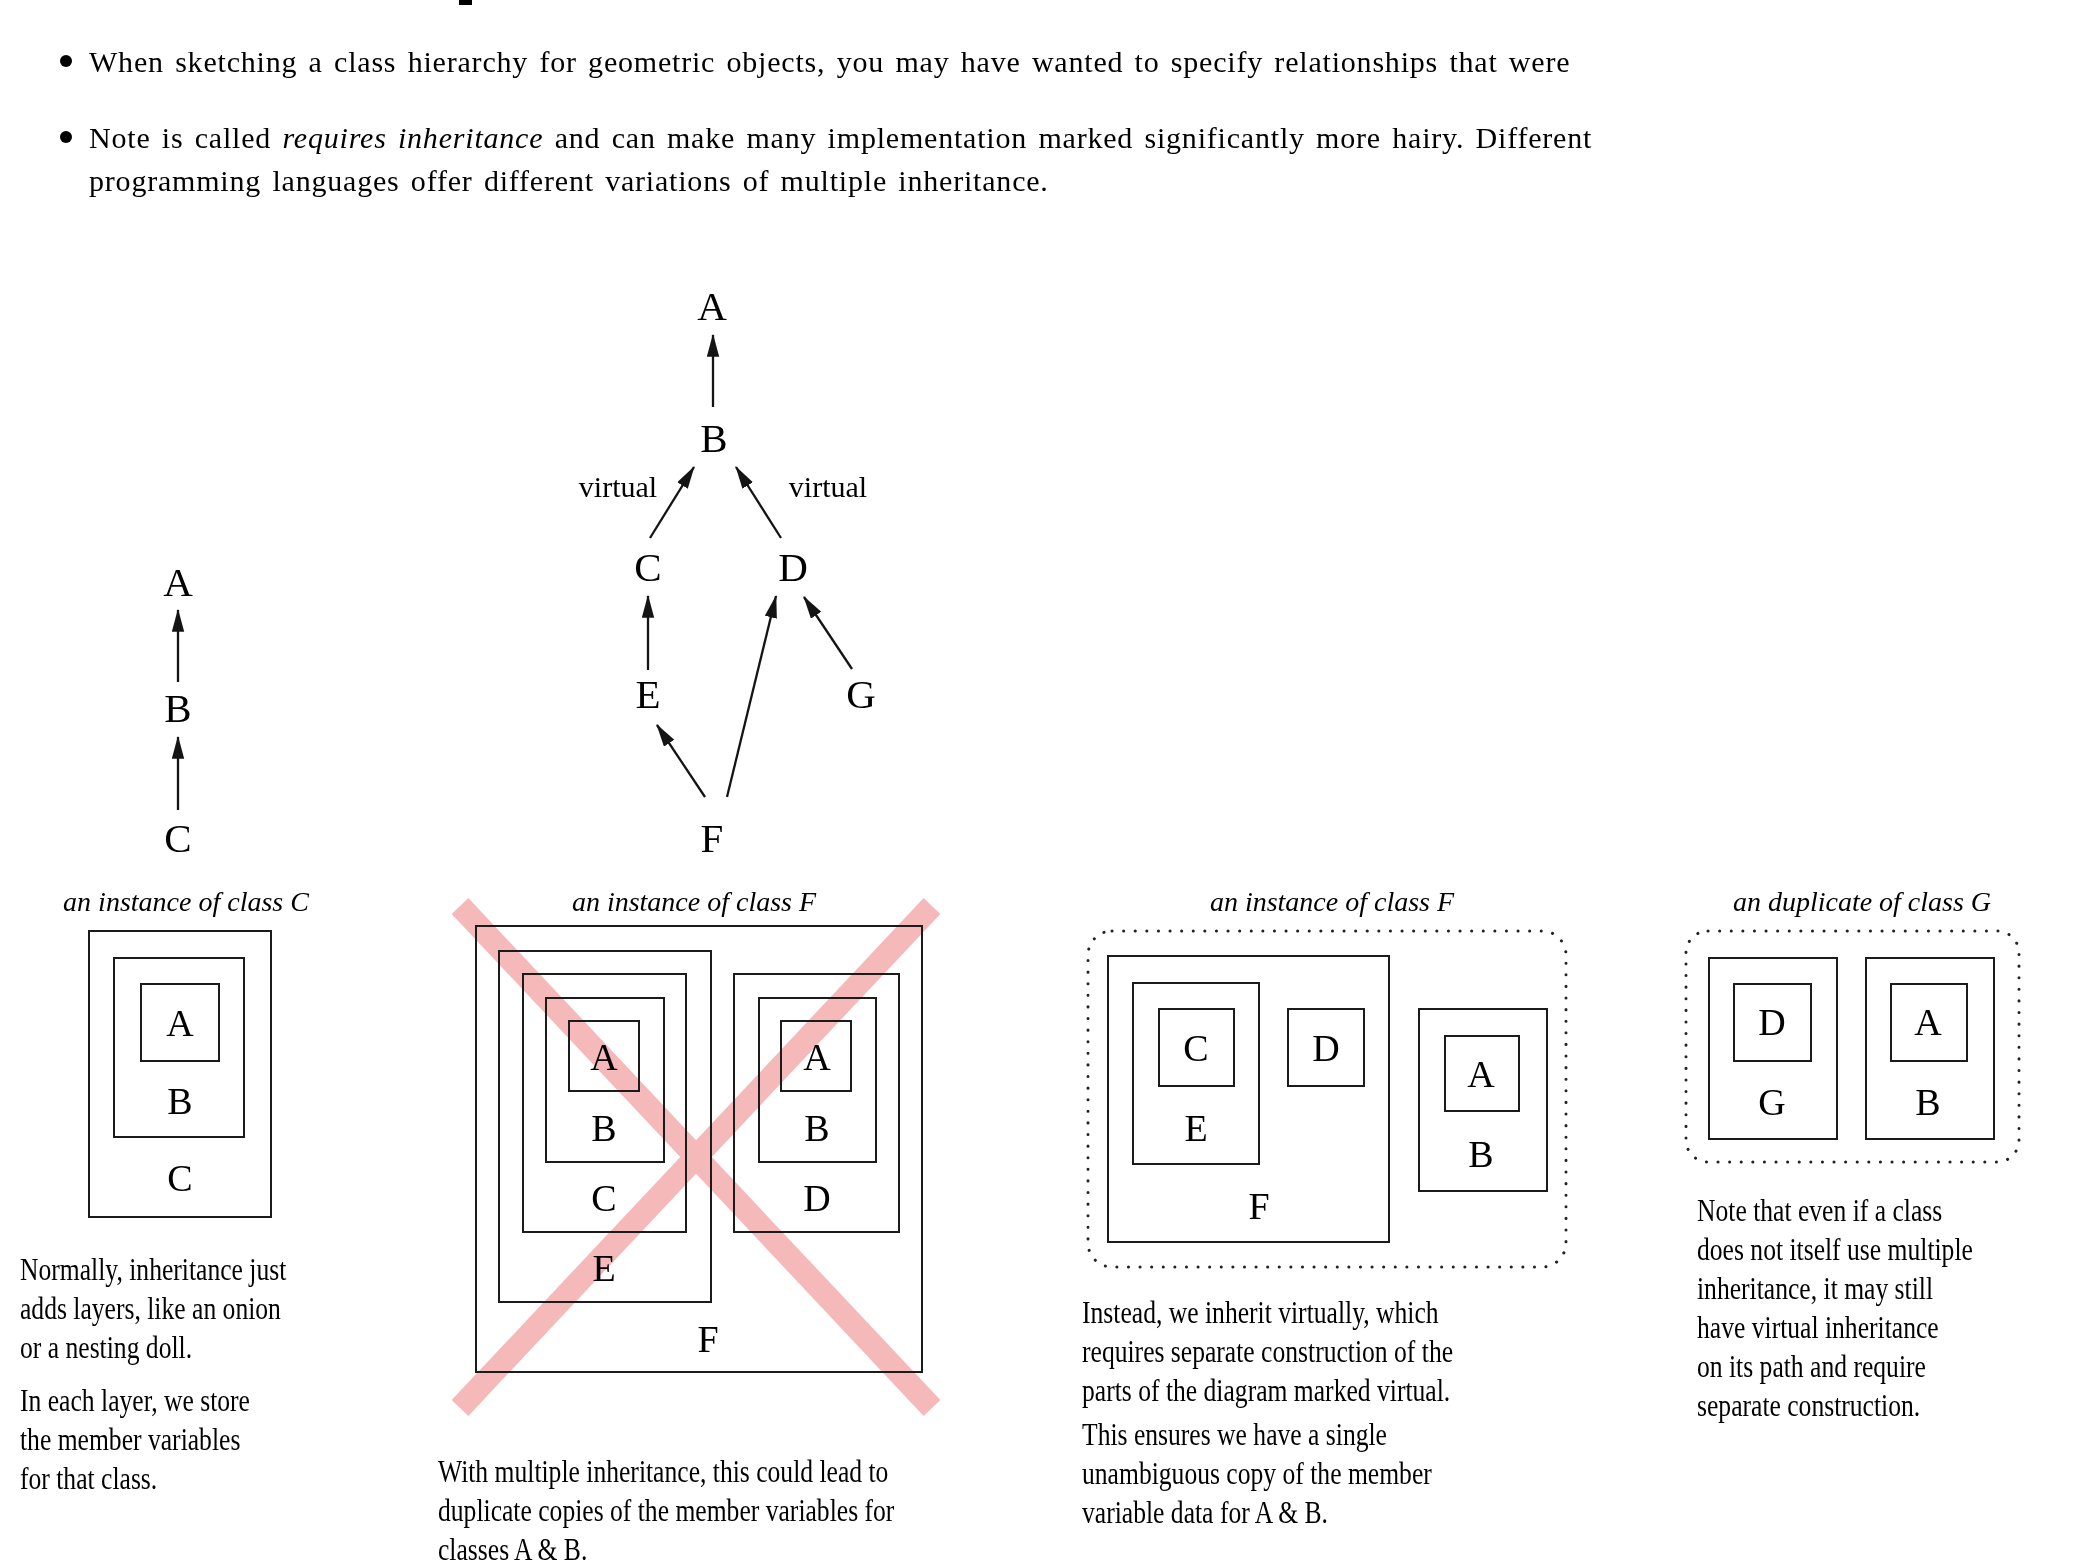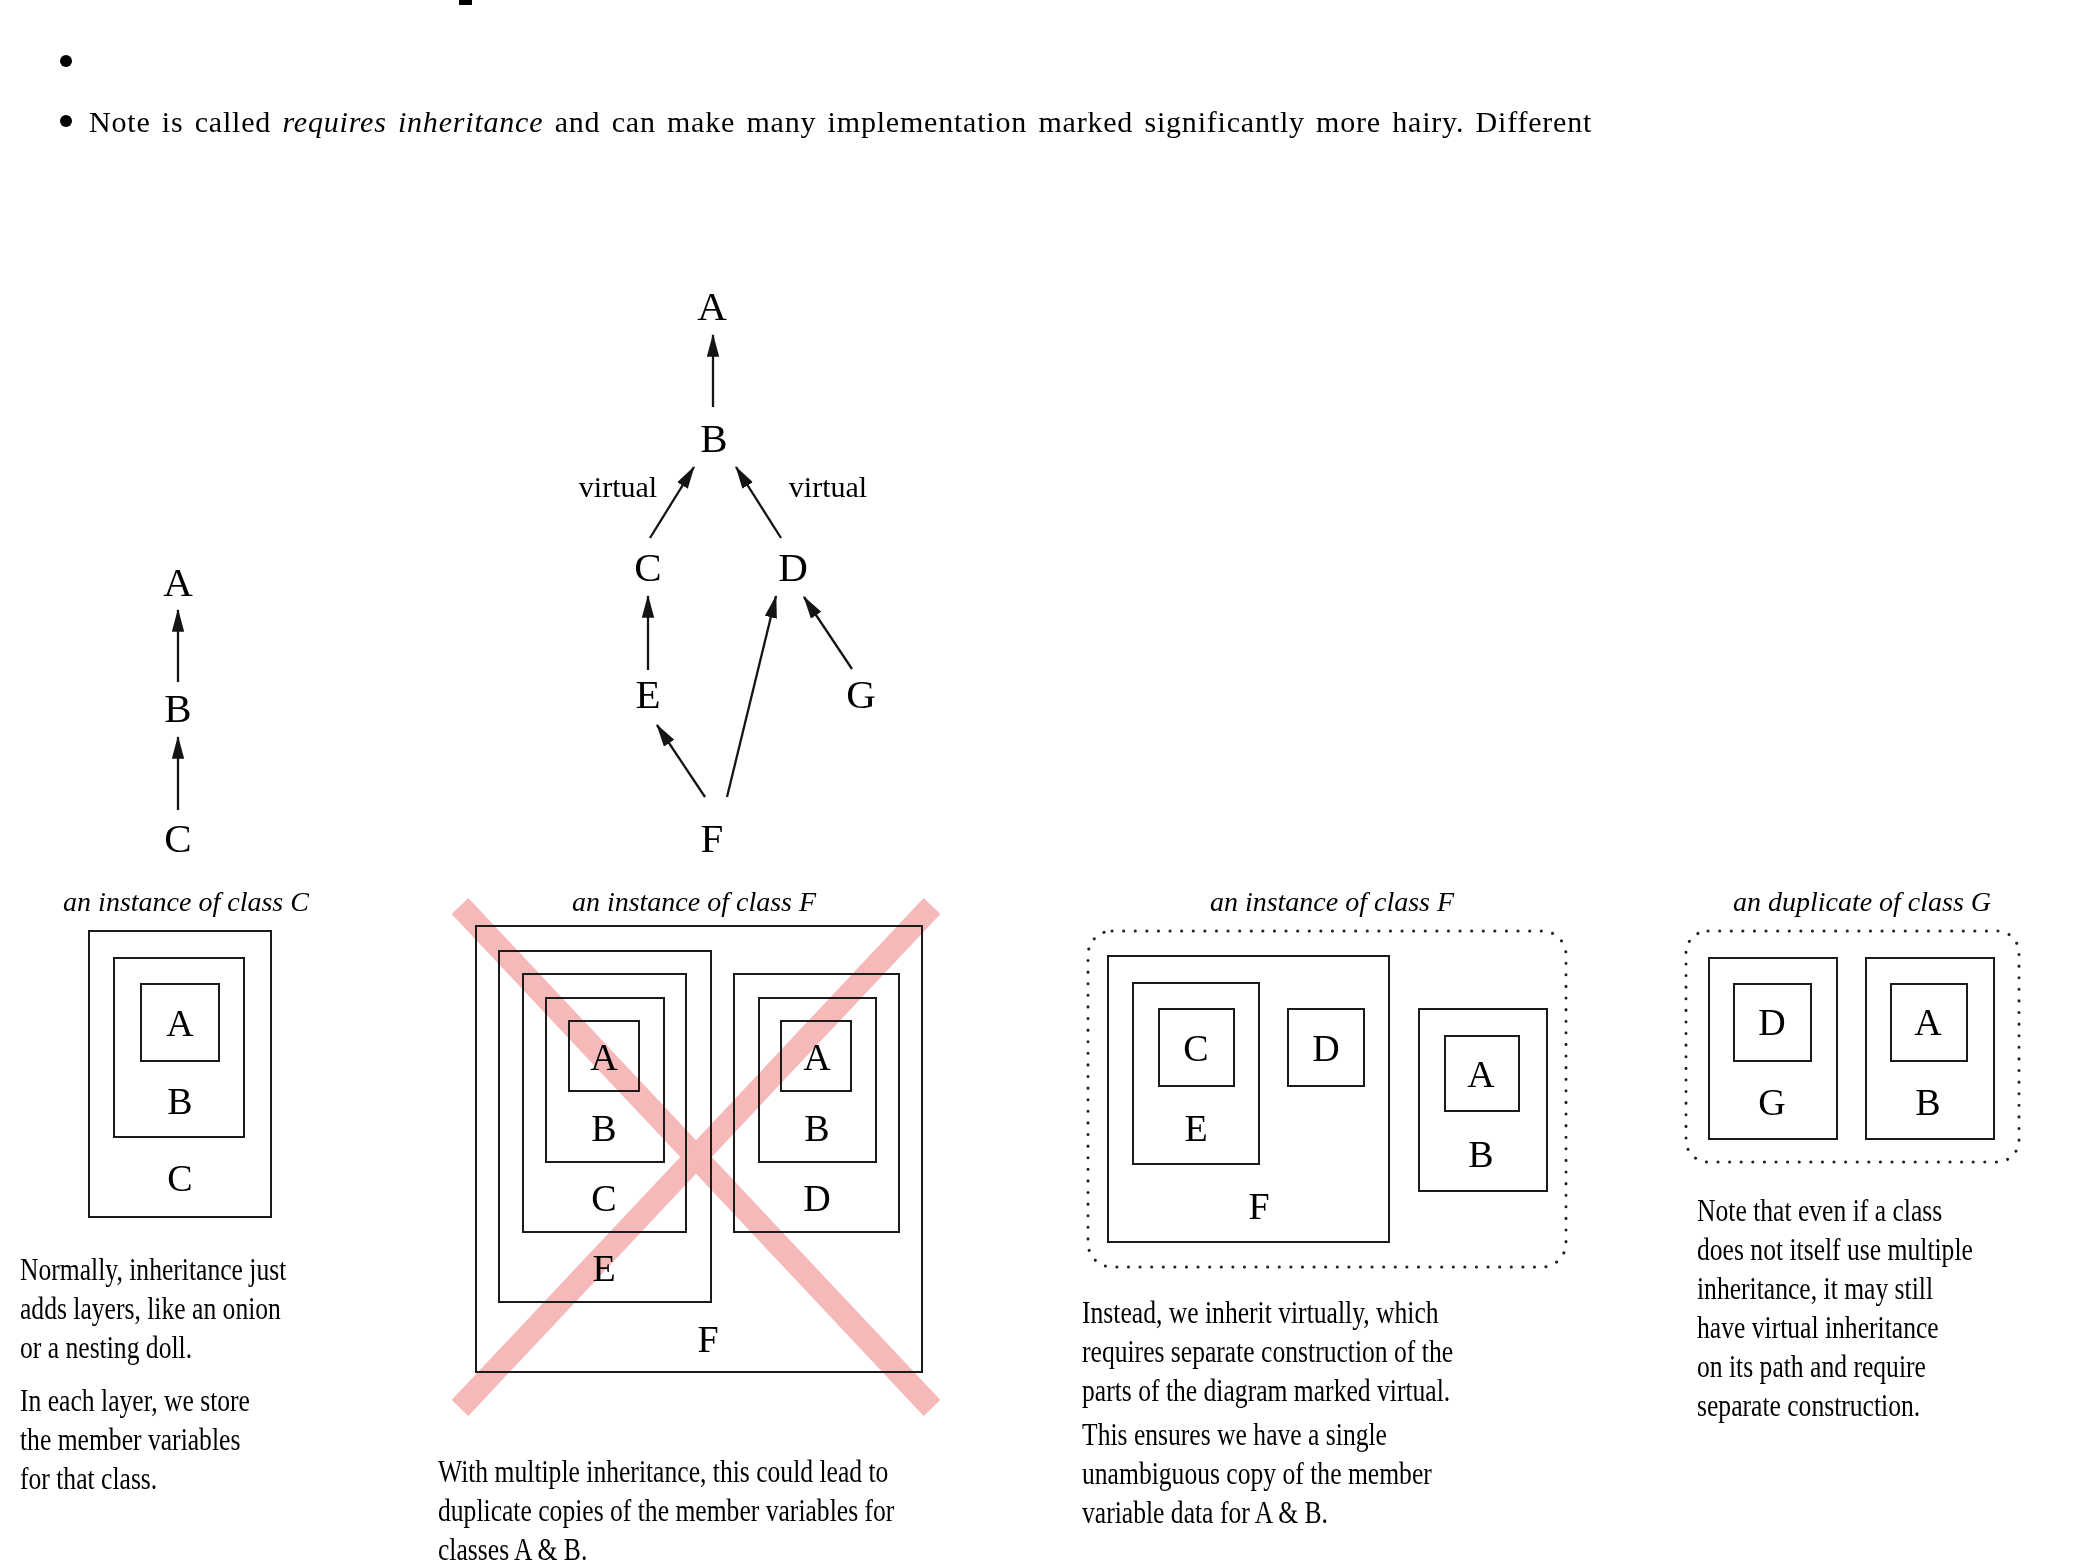--- a/index.html
+++ b/index.html
@@ -35,26 +35,28 @@
 </style>
 </head>
 <body>
 
 <div class="titlefrag"></div>
 
 <div class="bullets">
   <div class="bullet">
     <span class="bdot"></span>
     <div class="btxt">
+      <div><span>When sketching a class hierarchy for geometric objects, you may have wanted to specify relationships that were</span></div>
     </div>
   </div>
   <div class="bullet">
     <span class="bdot"></span>
     <div class="btxt">
       <div><span>Note is called </span><em>requires inheritance</em><span> and can make many implementation marked significantly more hairy.  Different</span></div>
+      <div><span>programming languages offer different variations of multiple inheritance.</span></div>
     </div>
   </div>
 </div>
 
 <svg id="overlay">
   <defs>
     <marker id="arr" markerWidth="11" markerHeight="6" refX="9.5" refY="2.7" orient="auto" markerUnits="strokeWidth">
       <path d="M0,0 L10,2.7 L0,5.4 z" fill="#141414"></path>
     </marker>
   </defs>

